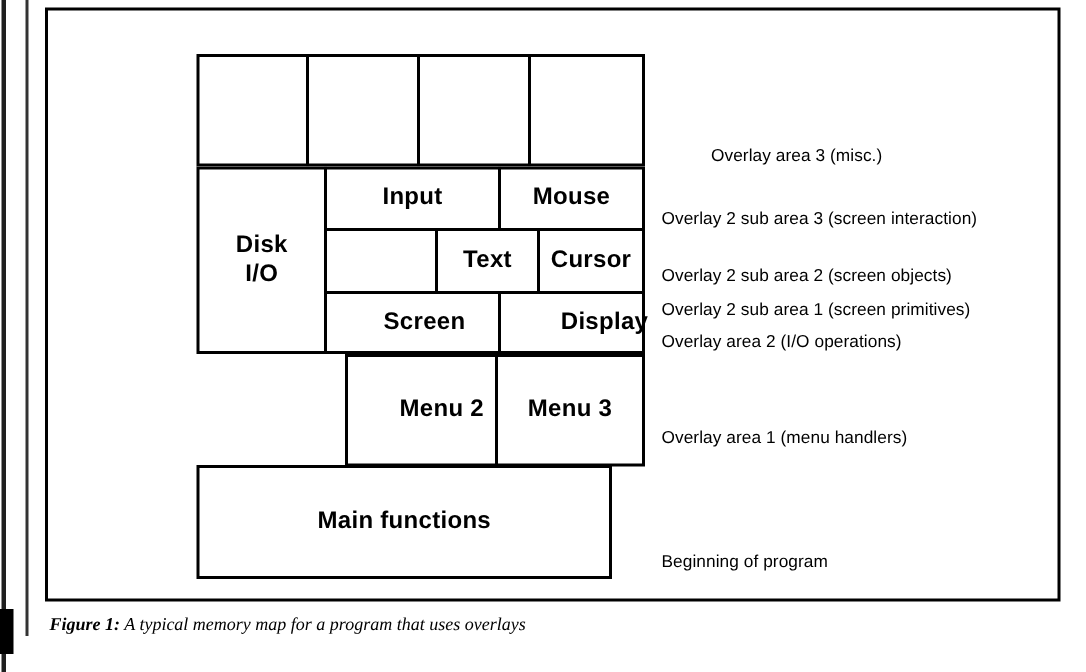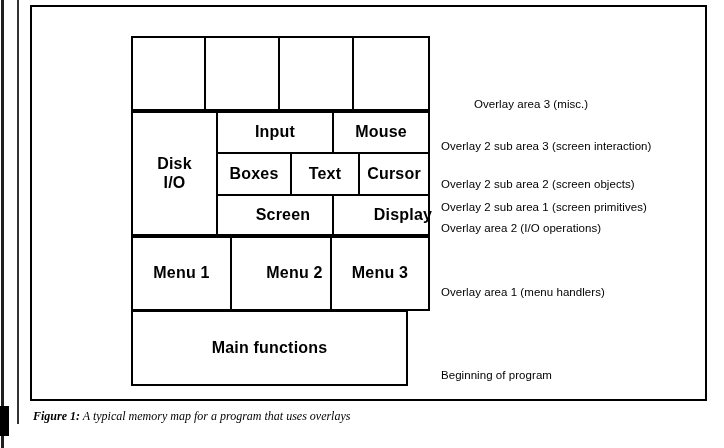--- a/index.html
+++ b/index.html
@@ -118,28 +118,26 @@
       <div class="blk empty" style="left:221px; top:0px;  width:78px; height:75px;"></div>
 
       <div class="blk" style="left:0px; top:75px; width:87px; height:125px; flex-direction:column;">
         <span>Disk</span>
         <span>I/O</span>
       </div>
 
       <div class="blk" style="left:85px;  top:75px; width:118px; height:43px;">Input</div>
       <div class="blk" style="left:201px; top:75px; width:98px;  height:43px;">Mouse</div>
 
-      <div class="blk" style="left:85px;  top:116px; width:76px; height:44px;">Boxes</div>
       <div class="blk" style="left:159px; top:116px; width:70px; height:44px;">Text</div>
       <div class="blk" style="left:227px; top:116px; width:72px; height:44px;">Cursor</div>
 
       <div class="blk" style="left:85px;  top:158px; width:134px; height:42px;">Screen</div>
       <div class="blk" style="left:201px; top:158px; width:98px;  height:42px;padding-left:44px;">Display</div>
 
-      <div class="blk" style="left:0px;   top:200px; width:101px; height:75px;">Menu 1</div>
       <div class="blk" style="left:99px;  top:200px; width:102px; height:75px;padding-left:27px;">Menu 2</div>
       <div class="blk" style="left:199px; top:200px; width:100px; height:75px;">Menu 3</div>
 
       <div class="blk" style="left:0px; top:274px; width:277px; height:76px;">Main functions</div>
 
     </div>
 
     <div class="annot" style="top:91px;margin-left:33px;">Overlay area 3 (misc.)</div>
     <div class="annot" style="top:133px;">Overlay 2 sub area 3 (screen interaction)</div>
     <div class="annot" style="top:171px;">Overlay 2 sub area 2 (screen objects)</div>

